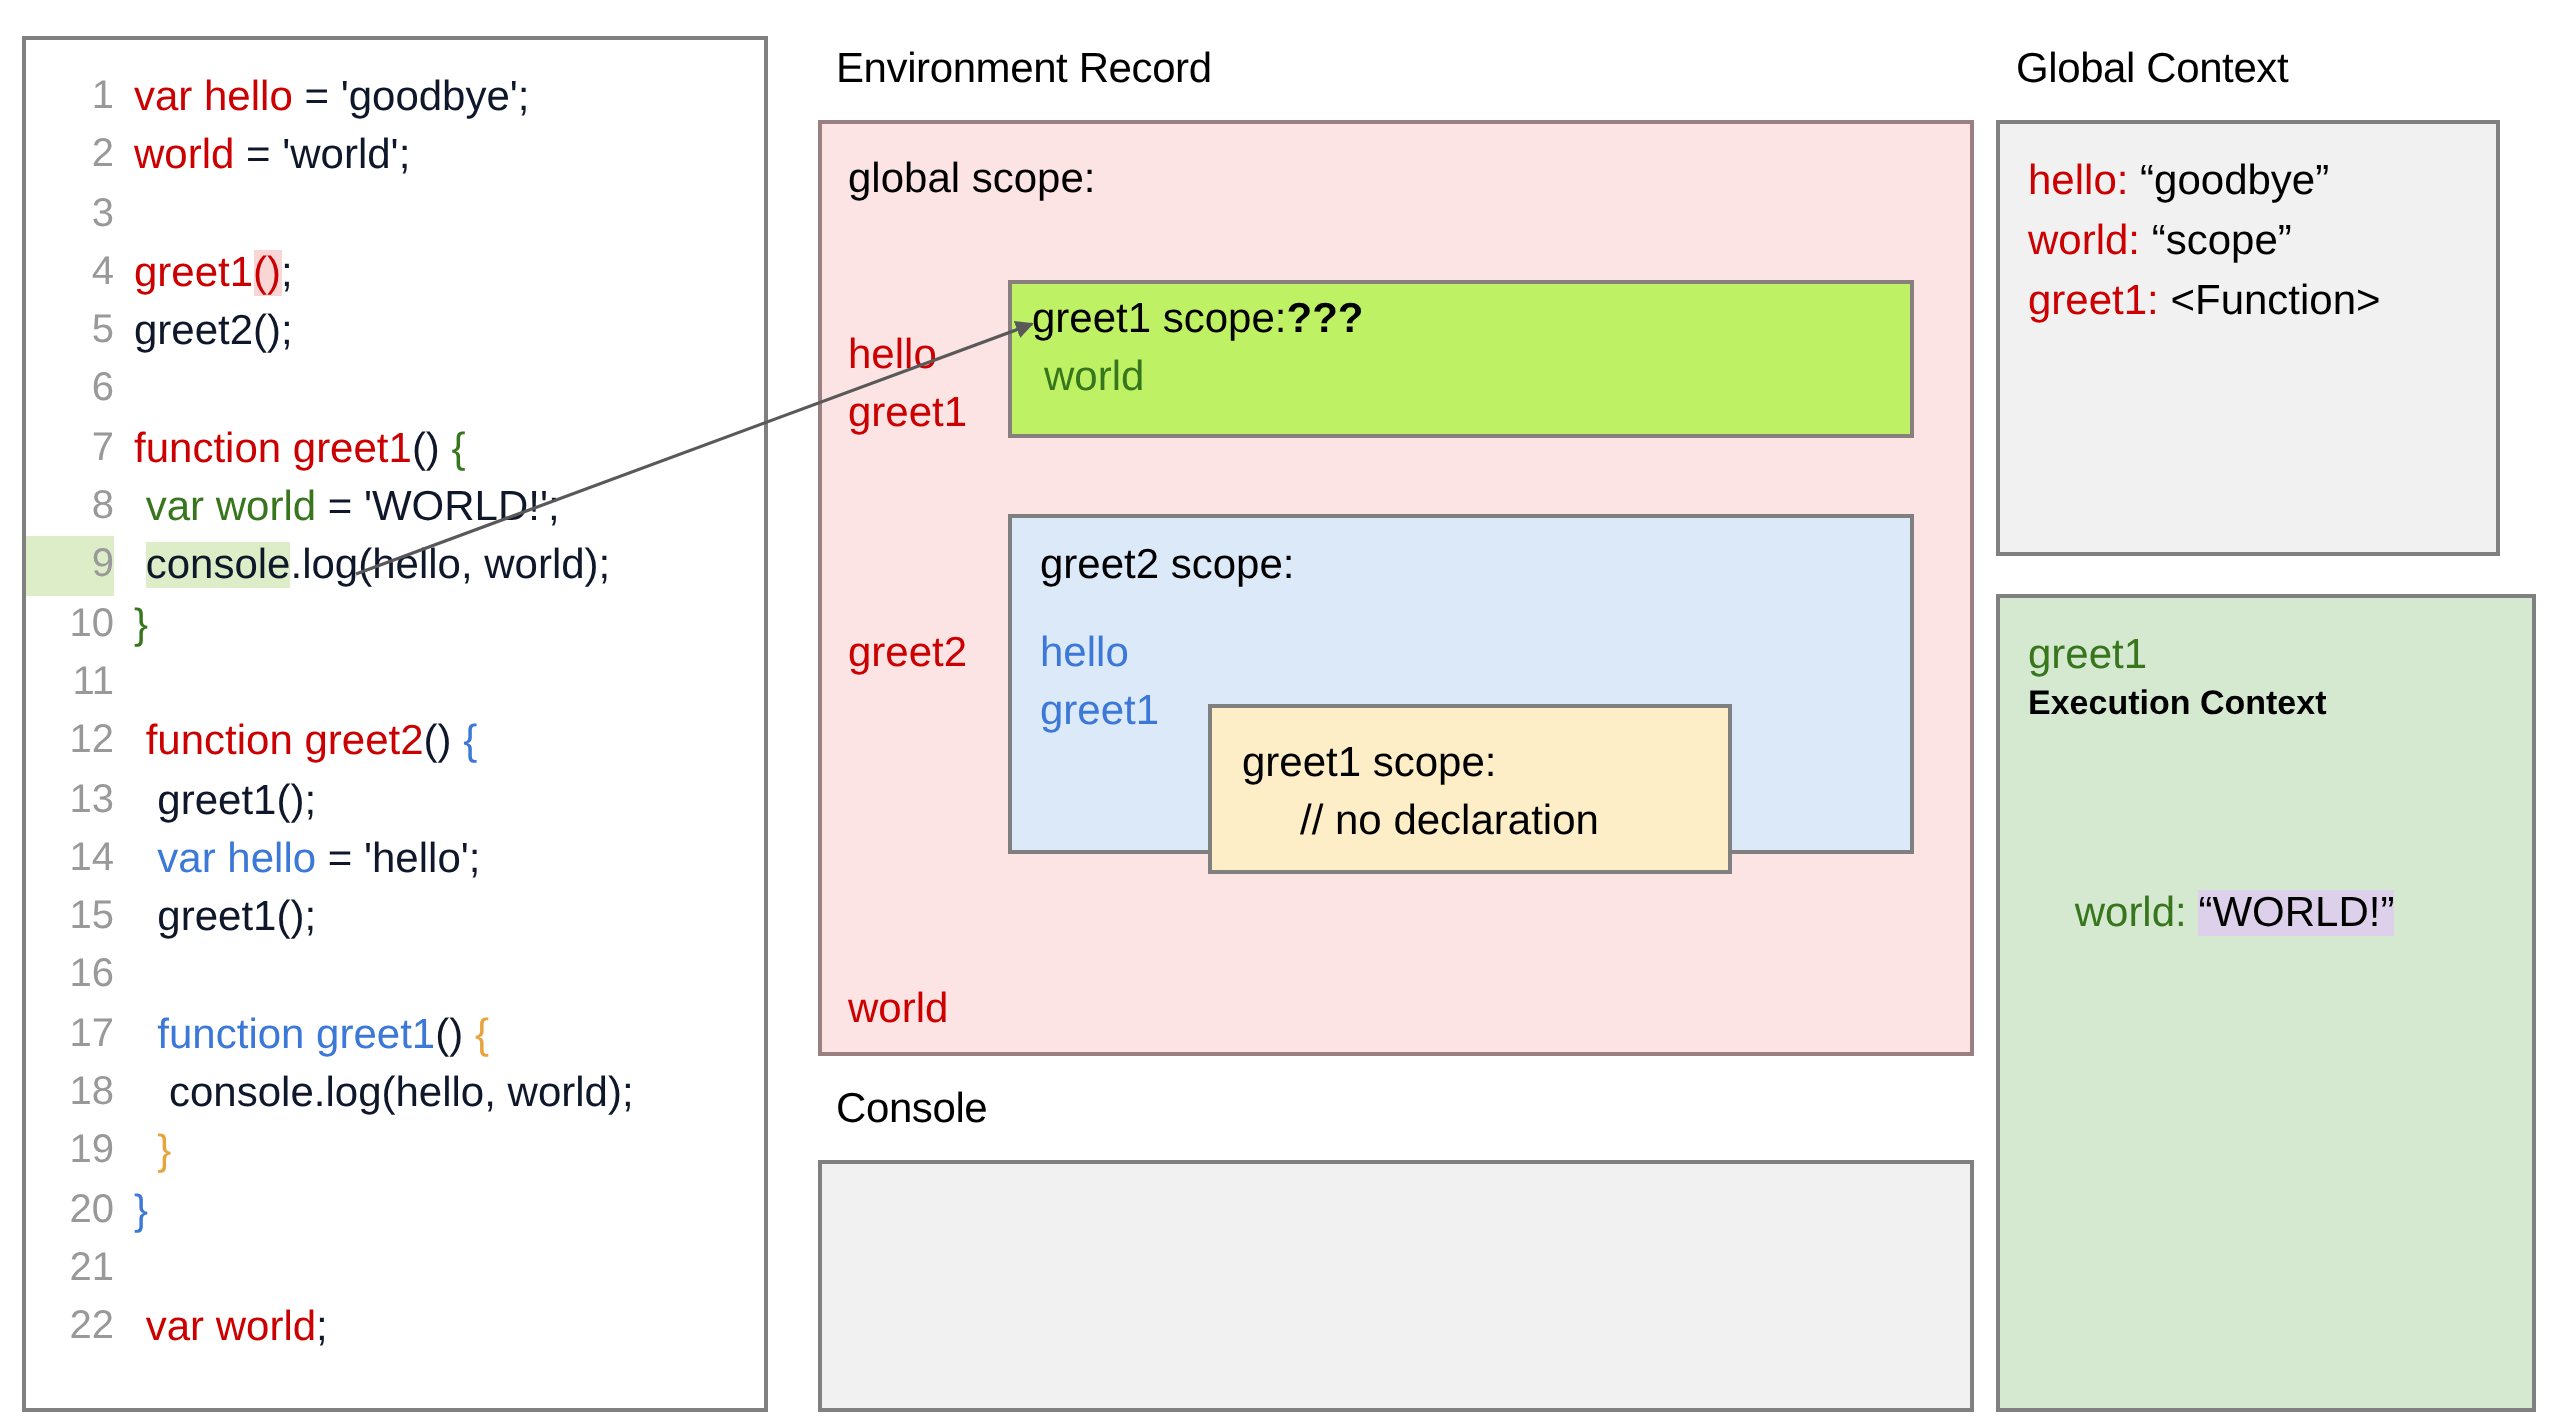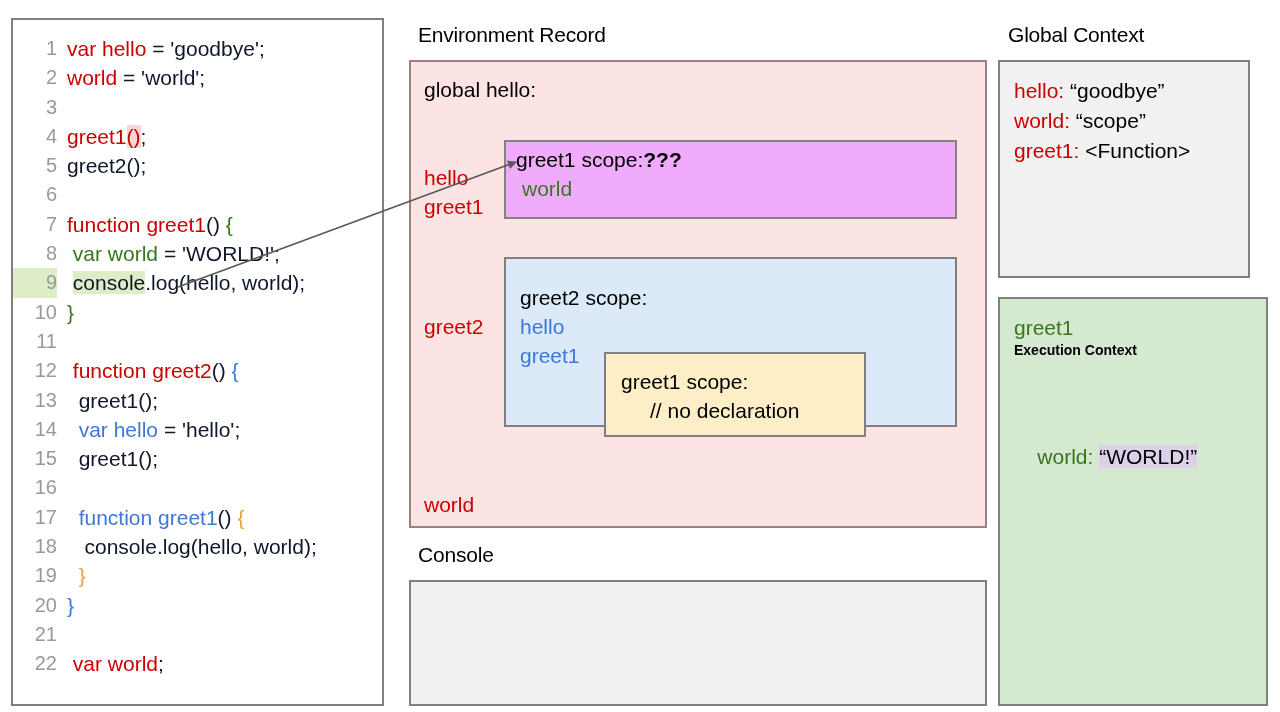--- a/index.html
+++ b/index.html
@@ -96,21 +96,21 @@
     color: #000000;
   }
 
   
   #greet1-scope-box {
     position: absolute;
     left: 93px;
     top: 78px;
     width: 453px;
     height: 79px;
-    background: #f0abfc;
+    background: #bef264;
     border: 2px solid #8a7f7f;
     box-sizing: border-box;
   }
   #greet1-scope-box .line1 {
     position: absolute; left: 10px; top: 6px;
     font-size: 21px; color: #000000;
   }
   #greet1-scope-box .line1 b { font-weight: bold; }
   #greet1-scope-box .line2 {
     position: absolute; left: 16px; top: 35px;
@@ -122,21 +122,21 @@
     position: absolute;
     left: 93px;
     top: 195px;
     width: 453px;
     height: 170px;
     background: #dce9f9;
     border: 2px solid #7f7f7f;
     box-sizing: border-box;
   }
   #greet2-scope-box .s-title {
-    position: absolute; left: 14px; top: 27px;
+    position: absolute; left: 14px; top: 12px;
     font-size: 21px; color: #000000;
   }
   #greet2-scope-box .s-var1 {
     position: absolute; left: 14px; top: 56px;
     font-size: 21px; color: #3c78d8;
   }
   #greet2-scope-box .s-var2 {
     position: absolute; left: 14px; top: 85px;
     font-size: 21px; color: #3c78d8;
   }
@@ -200,21 +200,21 @@
     height: 409px;
     background: #d5e8d0;
     border: 2px solid #808080;
   }
   #ec-name {
     position: absolute; left: 14px; top: 17px;
     font-size: 21px; color: #38761d;
   }
   #ec-heading {
     position: absolute; left: 14px; top: 43px;
-    font-size: 14px; font-weight: bold; color: #000000;
+    font-size: 17px; font-weight: bold; color: #000000;
   }
   #ec-var {
     position: absolute; left: 14px; top: 122px;
     font-size: 21px; color: #000000; white-space: pre;
   }
   #ec-var .k { color: #38761d; }
   #ec-var .v { background: #ddd0ea; color: #000000; }
 
   
   #arrow-svg {
@@ -227,21 +227,21 @@
 </head>
 <body>
 
 <div id="code-panel" class="panel">
   <div class="code-list" id="code-list"><div class="code-row"><span class="ln">1</span><span class="code-txt"><span class="c-red">var hello</span><span class="c-black"> = 'goodbye';</span></span></div><div class="code-row"><span class="ln">2</span><span class="code-txt"><span class="c-red">world</span><span class="c-black"> = 'world';</span></span></div><div class="code-row"><span class="ln">3</span><span class="code-txt"></span></div><div class="code-row"><span class="ln">4</span><span class="code-txt"><span class="c-red">greet1</span><span class="c-red hl-pink">()</span><span class="c-black">;</span></span></div><div class="code-row"><span class="ln">5</span><span class="code-txt"><span class="c-black">greet2();</span></span></div><div class="code-row"><span class="ln">6</span><span class="code-txt"></span></div><div class="code-row"><span class="ln">7</span><span class="code-txt"><span class="c-red">function greet1</span><span class="c-black">() </span><span class="c-green">{</span></span></div><div class="code-row"><span class="ln">8</span><span class="code-txt"><span class="c-black"> </span><span class="c-green">var world</span><span class="c-black"> = 'WORLD!';</span></span></div><div class="code-row"><span class="ln hl">9</span><span class="code-txt"><span class="c-black"> </span><span class="c-black hl-green">console</span><span class="c-black">.log(hello, world);</span></span></div><div class="code-row"><span class="ln">10</span><span class="code-txt"><span class="c-green">}</span></span></div><div class="code-row"><span class="ln">11</span><span class="code-txt"></span></div><div class="code-row"><span class="ln">12</span><span class="code-txt"><span class="c-black"> </span><span class="c-red">function greet2</span><span class="c-black">() </span><span class="c-blue">{</span></span></div><div class="code-row"><span class="ln">13</span><span class="code-txt"><span class="c-black">  greet1();</span></span></div><div class="code-row"><span class="ln">14</span><span class="code-txt"><span class="c-black">  </span><span class="c-blue">var hello</span><span class="c-black"> = 'hello';</span></span></div><div class="code-row"><span class="ln">15</span><span class="code-txt"><span class="c-black">  greet1();</span></span></div><div class="code-row"><span class="ln">16</span><span class="code-txt"></span></div><div class="code-row"><span class="ln">17</span><span class="code-txt"><span class="c-black">  </span><span class="c-blue">function greet1</span><span class="c-black">() </span><span class="c-orange">{</span></span></div><div class="code-row"><span class="ln">18</span><span class="code-txt"><span class="c-black">   console.log(hello, world);</span></span></div><div class="code-row"><span class="ln">19</span><span class="code-txt"><span class="c-black">  </span><span class="c-orange">}</span></span></div><div class="code-row"><span class="ln">20</span><span class="code-txt"><span class="c-blue">}</span></span></div><div class="code-row"><span class="ln">21</span><span class="code-txt"></span></div><div class="code-row"><span class="ln">22</span><span class="code-txt"><span class="c-black"> </span><span class="c-red">var world</span><span class="c-black">;</span></span></div></div>
 </div>
 
 <div id="env-title" class="panel-title">Environment Record</div>
 
 <div id="env-panel" class="panel">
-  <div id="env-globalscope">global hello:</div>
+  <div id="env-globalscope">global scope:</div>
 
   <div id="env-globals">
       <div class="env-label" style="left: 13px; top: 104px;">hello</div>
       <div class="env-label" style="left: 13px; top: 133px;">greet1</div>
       <div class="env-label" style="left: 13px; top: 253px;">greet2</div>
       <div class="env-label" style="left: 13px; top: 431px;">world</div>
     </div>
 
   <div id="greet1-scope-box">
     <div class="line1"><span>greet1 scope:</span><b>???</b></div>

